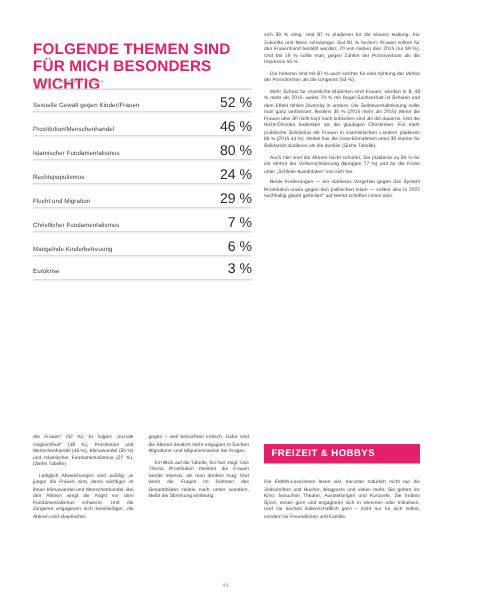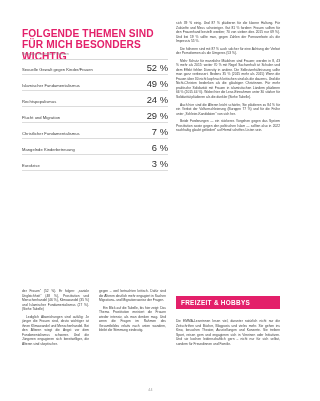--- a/index.html
+++ b/index.html
@@ -116,22 +116,26 @@
   <h1 class="headline">FOLGENDE THEMEN SIND FÜR MICH BESONDERS WICHTIG</h1>
 
   <div class="table-wrap">
     <div class="table-note">Nennung: maximal 3 Themen</div>
     <div id="table-rows">
         <div class="row">
           <div class="label">Sexuelle Gewalt gegen Kinder/Frauen</div>
           <div class="value">52 %</div>
         </div>
         <div class="row">
+          <div class="label">Prostitution/Menschenhandel</div>
+          <div class="value">46 %</div>
+        </div>
+        <div class="row">
           <div class="label">Islamischer Fundamentalismus</div>
-          <div class="value">49 %</div>
+          <div class="value">80 %</div>
         </div>
         <div class="row">
           <div class="label">Rechtspopulismus</div>
           <div class="value">24 %</div>
         </div>
         <div class="row">
           <div class="label">Flucht und Migration</div>
           <div class="value">29 %</div>
         </div>
         <div class="row">

